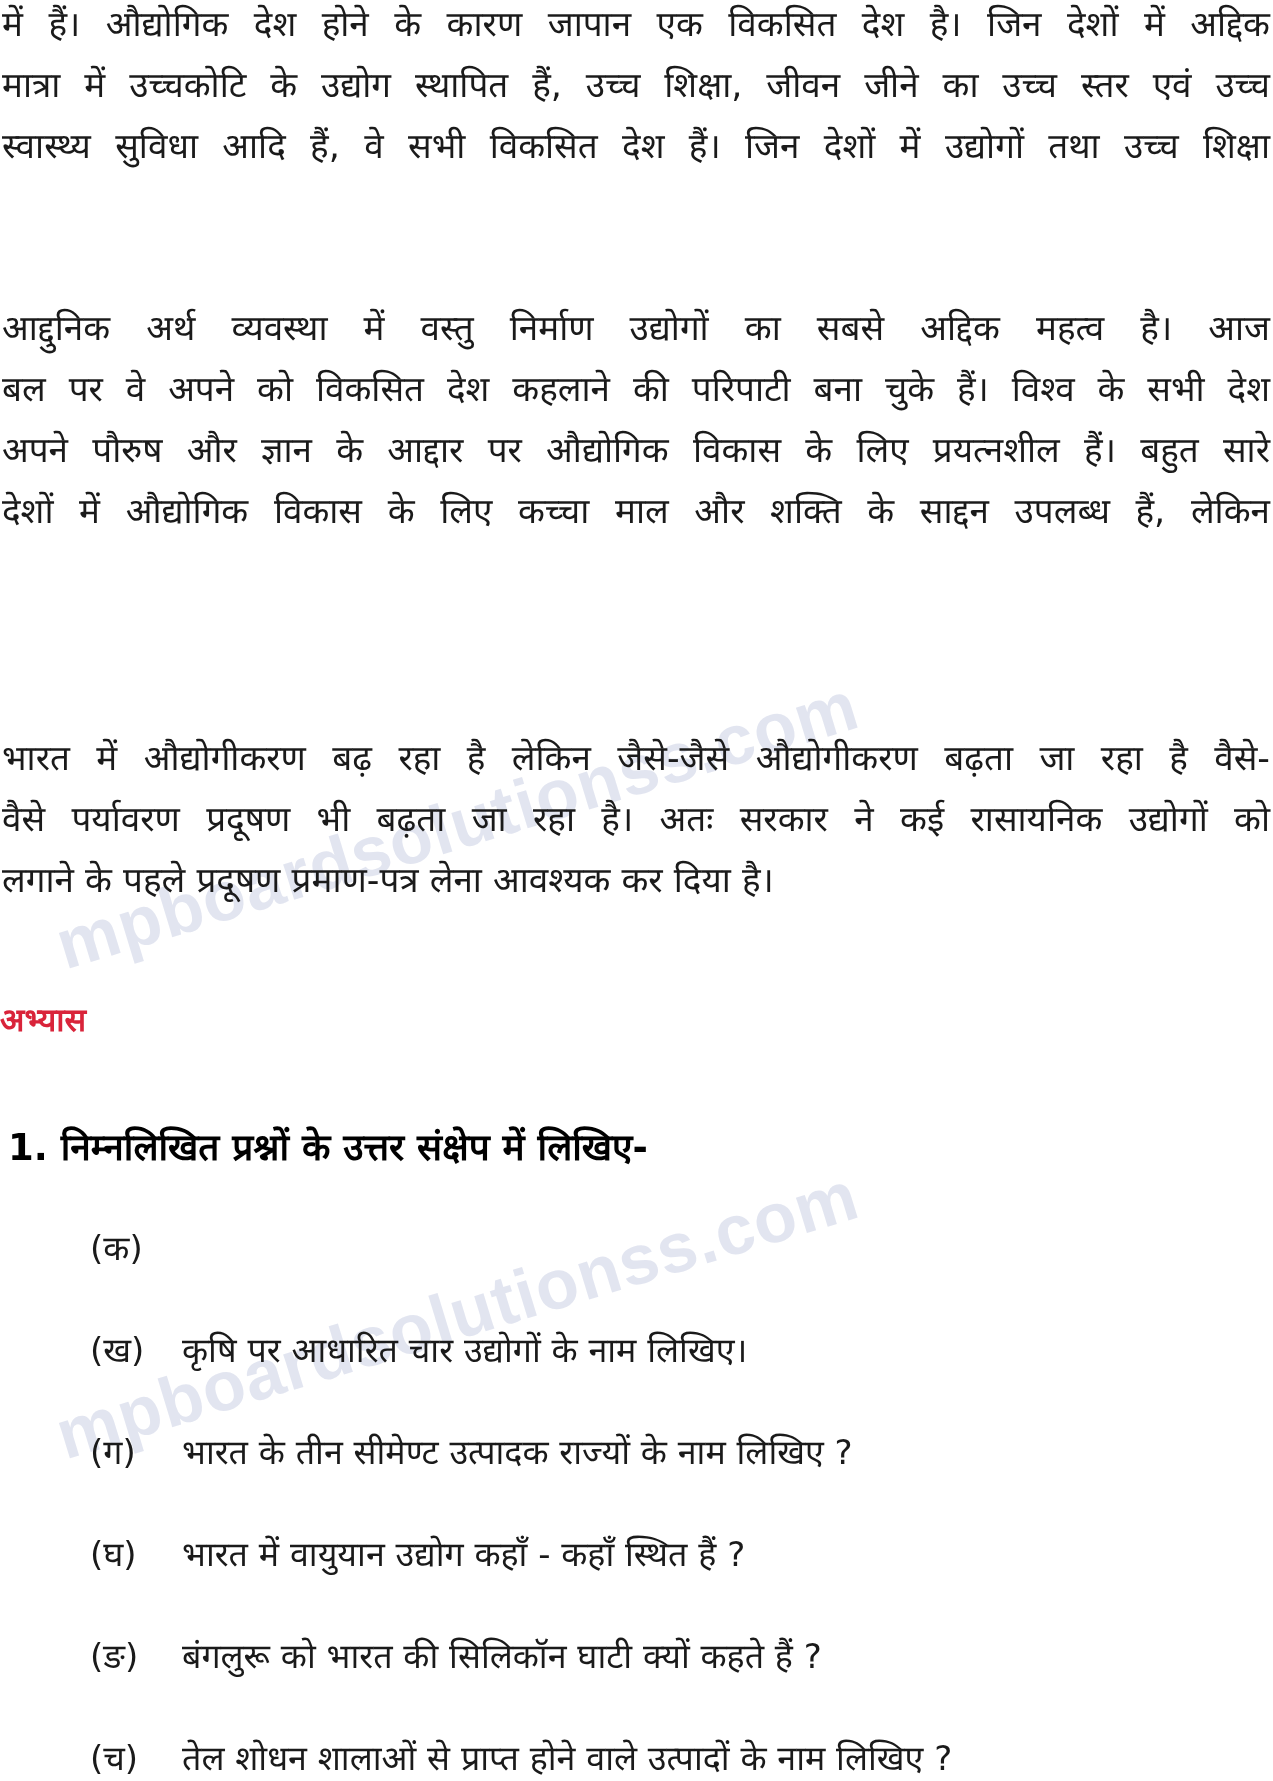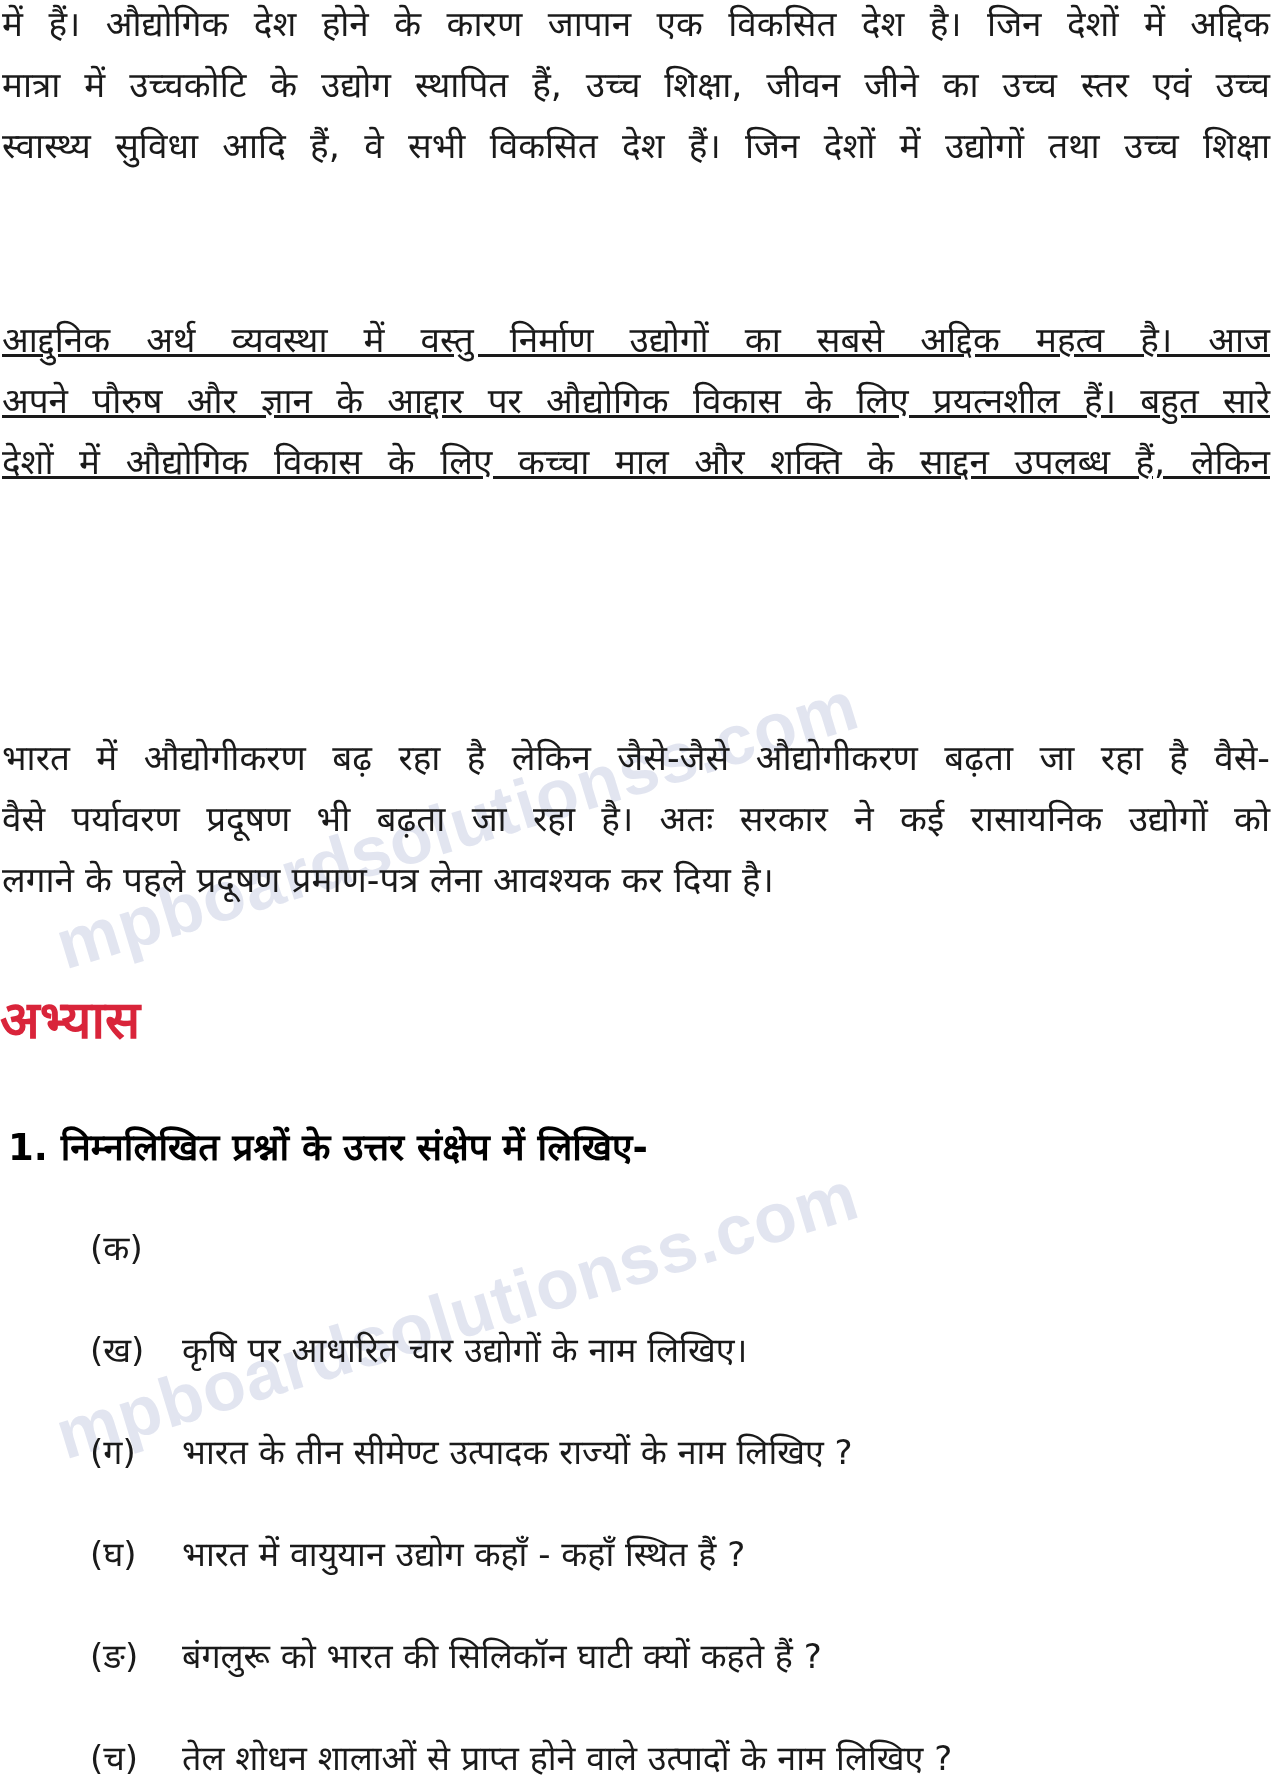--- a/index.html
+++ b/index.html
@@ -37,28 +37,28 @@
     display: block;
     text-align: justify;
     text-align-last: justify;
     white-space: nowrap;
     overflow: visible;
   }
   .para .line.last {
     text-align-last: left;
   }
   #p1 { top: -6px; }
-  #p2 { top: 310px; text-decoration: underline; }
+  #p2 { top: 298px; }
   #p3 { top: 728px; }
 
   .section-heading {
     position: absolute;
     left: 0;
     top: 990px;
-    font-size: 52px;
+    font-size: 32px;
     font-weight: bold;
     color: #d9243a;
     line-height: 60px;
     margin: 0;
   }
   .question-heading {
     position: absolute;
     left: 2px;
     top: 1112px;
     font-size: 37px;
@@ -114,20 +114,21 @@
   <div class="watermark" id="wm2">mpboardsolutionss.com</div>
 
   <p class="para" id="p1">
     <span class="line">में हैं। औद्योगिक देश होने के कारण जापान एक विकसित देश है। जिन देशों में अद्दिक</span>
     <span class="line">मात्रा में उच्चकोटि के उद्योग स्थापित हैं, उच्च शिक्षा, जीवन जीने का उच्च स्तर एवं उच्च</span>
     <span class="line">स्वास्थ्य सुविधा आदि हैं, वे सभी विकसित देश हैं। जिन देशों में उद्योगों तथा उच्च शिक्षा</span>
   </p>
 
   <p class="para" id="p2">
     <span class="line">आद्दुनिक अर्थ व्यवस्था में वस्तु निर्माण उद्योगों का सबसे अद्दिक महत्व है। आज</span>
+    <span class="line">बल पर वे अपने को विकसित देश कहलाने की परिपाटी बना चुके हैं। विश्व के सभी देश</span>
     <span class="line">अपने पौरुष और ज्ञान के आद्दार पर औद्योगिक विकास के लिए प्रयत्नशील हैं। बहुत सारे</span>
     <span class="line">देशों में औद्योगिक विकास के लिए कच्चा माल और शक्ति के साद्दन उपलब्ध हैं, लेकिन</span>
   </p>
 
   <p class="para" id="p3">
     <span class="line">भारत में औद्योगीकरण बढ़ रहा है लेकिन जैसे-जैसे औद्योगीकरण बढ़ता जा रहा है वैसे-</span>
     <span class="line">वैसे पर्यावरण प्रदूषण भी बढ़ता जा रहा है। अतः सरकार ने कई रासायनिक उद्योगों को</span>
     <span class="line last">लगाने के पहले प्रदूषण प्रमाण-पत्र लेना आवश्यक कर दिया है।</span>
   </p>
 

